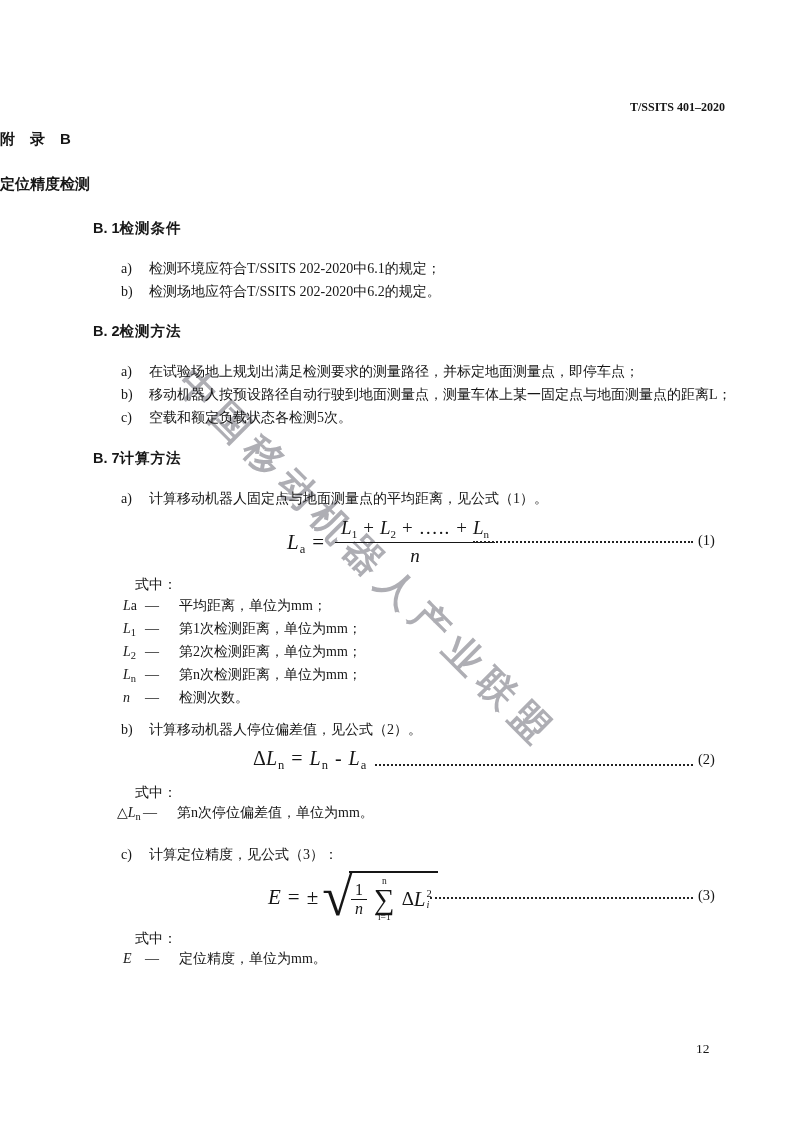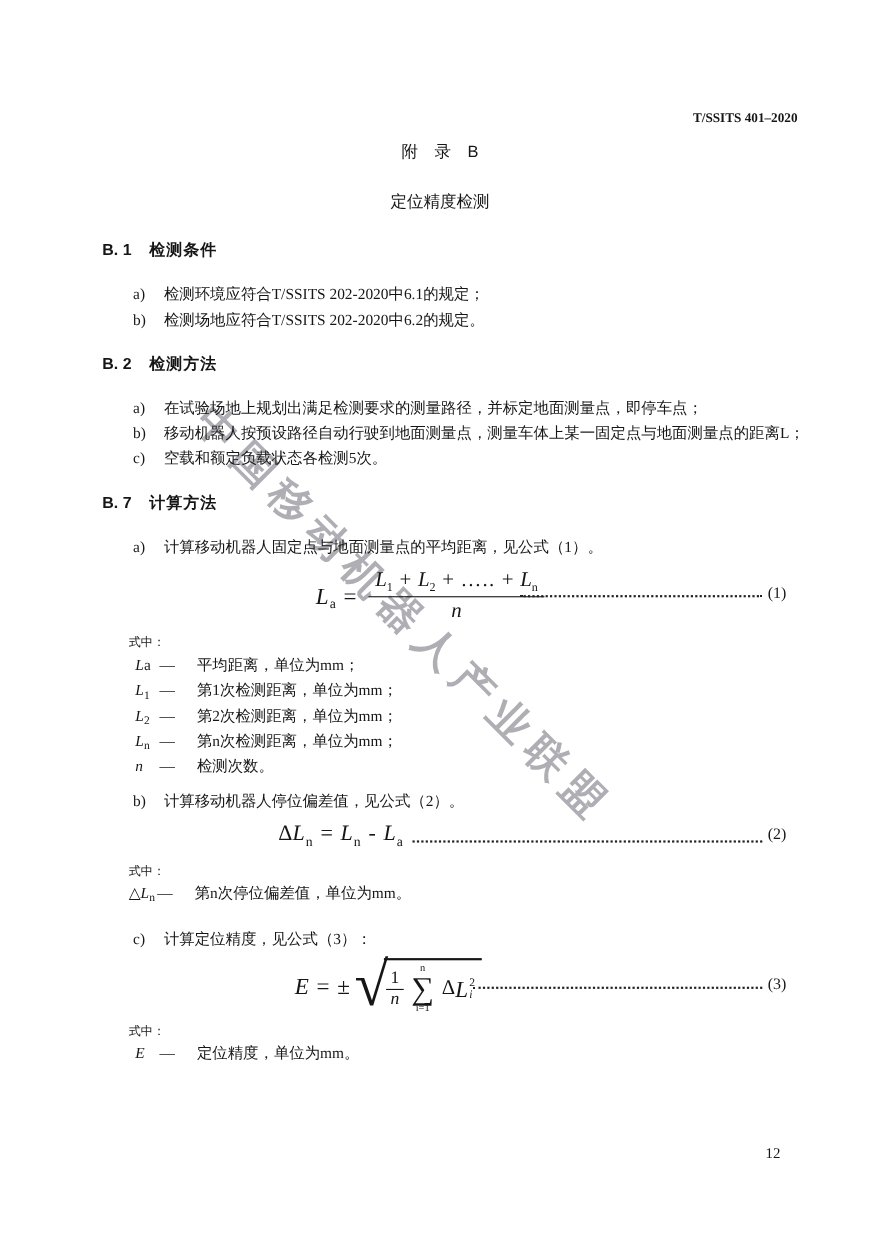--- a/index.html
+++ b/index.html
@@ -26,36 +26,36 @@
     font-family:"Liberation Serif","DejaVu Serif",serif;
   }
   .content{position:absolute;inset:0;z-index:1;}
   .abs{position:absolute;}
   .doc-number{
     top:100px;right:75px;
     font-weight:bold;font-size:12px;
     font-family:"Liberation Serif","DejaVu Serif",serif;
   }
   .title-line{
-    left:0;width:800px;text-align:center;
+    left:0;width:800px;text-align:left;
     font-family:"Liberation Sans","DejaVu Sans",sans-serif;
-    font-weight:normal;font-size:15px;line-height:15px;
+    font-weight:bold;font-size:15px;line-height:15px;
   }
   .sec-h{
     left:93px;display:flex;align-items:baseline;
     font-family:"Liberation Sans","DejaVu Sans",sans-serif;
     font-weight:bold;font-size:14.5px;line-height:15px;text-align:right;
   }
-  .sec-h .h-text{margin-left:16px;letter-spacing:1px;}
+  .sec-h .h-text{letter-spacing:1px;}
   .li{
     left:121px;display:flex;align-items:baseline;
     font-size:14px;line-height:15px;white-space:nowrap;
   }
   .li-label{width:28px;flex:0 0 28px;}
-  .where{left:117px;font-size:11px;line-height:15px;}
+  .where{left:135px;font-size:14px;line-height:15px;}
   .def-row{display:flex;align-items:baseline;font-size:14px;line-height:15px;white-space:nowrap;}
   .def-row{left:123px;}
   .def-row.wide{left:117px;}
   .def-sym{display:inline-flex;align-items:baseline;min-width:22px;}
   .def-row.wide .def-sym{min-width:26px;}
   .v{font-style:italic;font-family:"Liberation Serif","DejaVu Serif",serif;}
   .dsub{font-size:10.5px;position:relative;top:2.5px;}
   .dtail{font-size:14px;}
   .dpre{font-size:14px;font-style:normal;}
   .ddash{margin:0 8px 0 0;flex:0 0 26px;text-align:left;}

